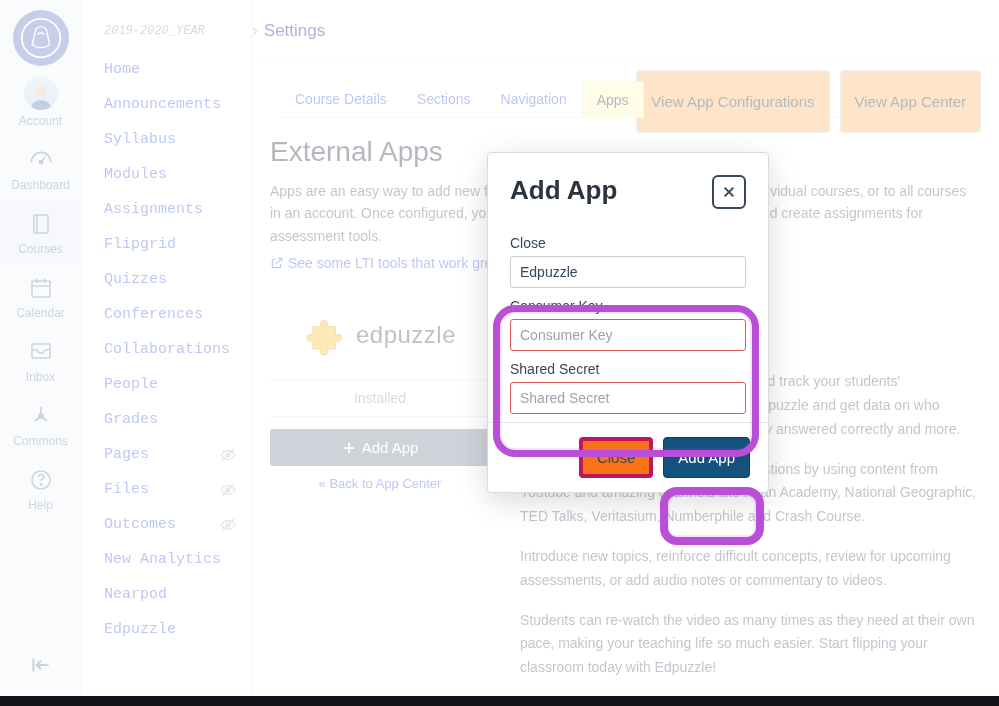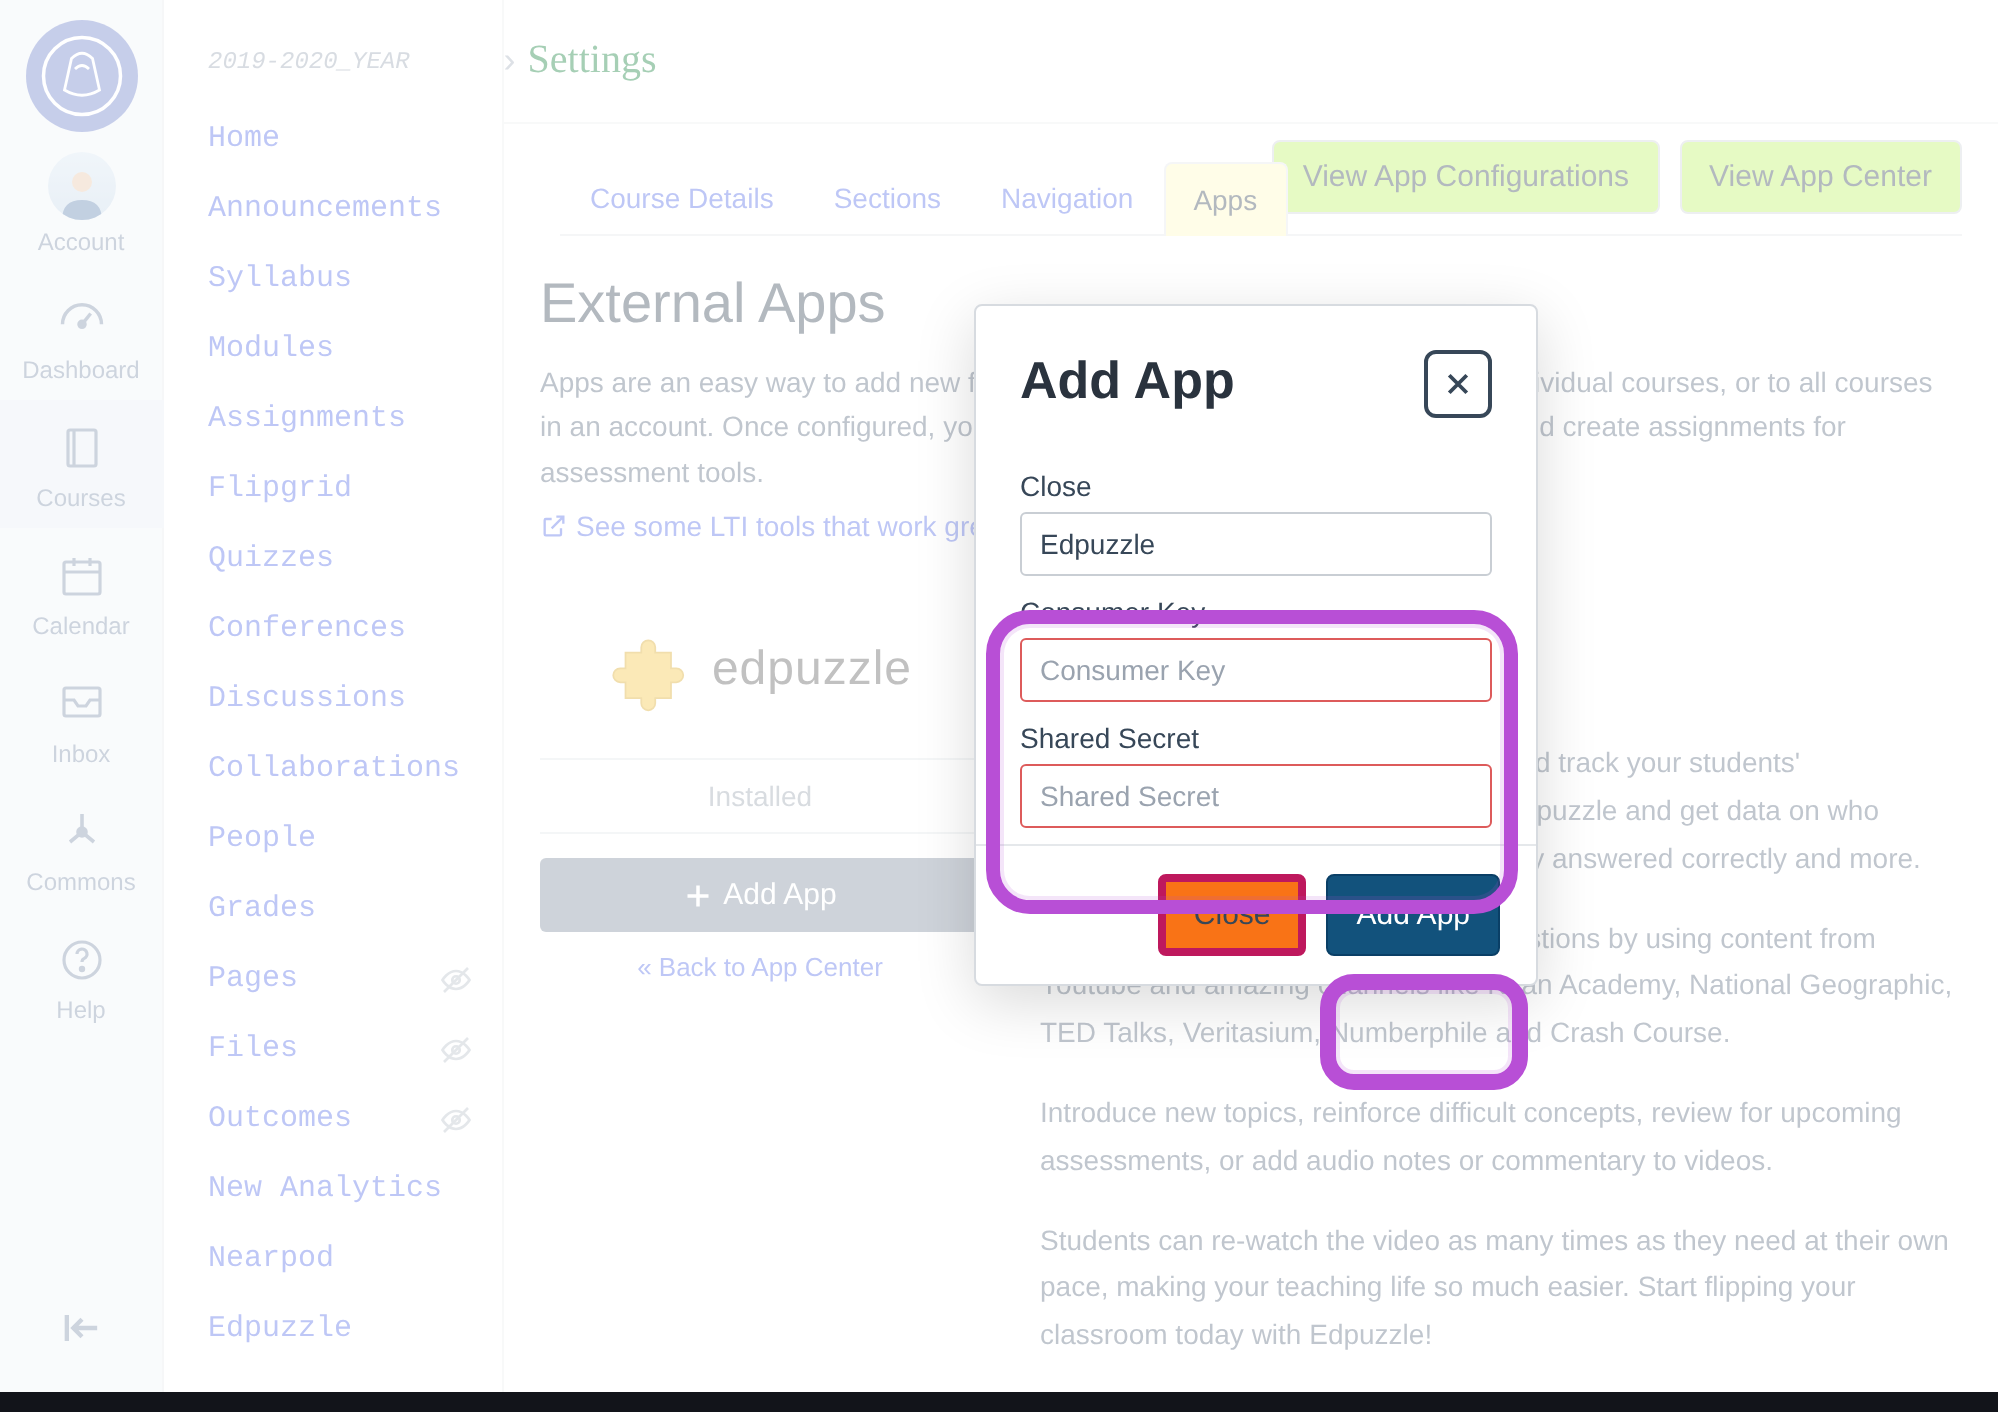--- a/index.html
+++ b/index.html
@@ -41,32 +41,32 @@
 
   
   .top-bar {
     position:absolute; left:82px; top:0; width:917px; height:62px; padding-left:16px; display:flex; align-items:center; border-bottom:1px solid #eceef0;
     color:#5b6b7f;
   }
   .hamburger { width:26px; height:22px; margin-right:14px; display:flex; flex-direction:column; justify-content:space-between; cursor:pointer; }
   .hamburger span { display:block; height:3px; background:#8a96a6; border-radius:2px; }
   .crumb-course { color:#556de6; font-size:20px; font-weight:400; }
   .crumb-sep { margin:0 6px; color:#a6b0be; font-size:18px; }
-  .crumb-page { color:#15803d; font-size:20px;font-family:Liberation Serif, serif; }
+  .crumb-page { color:#4c1d95; font-size:17px; }
 
   
   .main {
     position:absolute; left:252px; top:62px; width:747px; height:640px; padding:18px 18px 0 18px;
   }
   .tabs { display:flex; border-bottom:1px solid #e5e8eb; margin-bottom:18px; margin-left:10px;}
   .tab { padding:10px 14px; font-size:14px; color:#556de6; cursor:pointer; border:1px solid transparent; border-bottom:none; border-radius:4px 4px 0 0; }
   .tab.active { color:#374758; border-color:#e5e8eb; background:#fef9c3; position:relative; top:1px; }
   h1.page-title { font-size:28px; font-weight:400; color:#374758; margin-bottom:12px; }
   .actions { position:absolute; right:18px; top:8px; display:flex; gap:10px; }
-  .btn-outline { border:1px solid #cfd5db; background:#bef264; color:#374758; font-size:15px; border-radius:4px; padding:9px 14px; cursor:pointer; }
+  .btn-outline { border:1px solid #cfd5db; background:#fdba74; color:#374758; font-size:15px; border-radius:4px; padding:22px 14px; cursor:pointer; }
   .desc { font-size:14px; color:#5b6b7f; line-height:1.6; margin-bottom:8px; }
   .lti-link { font-size:14px; color:#556de6; display:inline-flex; align-items:center; gap:4px; margin-bottom:24px; cursor:pointer;}
   .app-row { display:flex; align-items:flex-start; gap:30px; }
   .app-left { width:220px; display:flex; flex-direction:column; align-items:center; }
   .app-logo { width:180px; height:80px; display:flex; align-items:center; justify-content:center; gap:10px; color:#5c5c5c; font-size:24px; letter-spacing:.5px; }
   .puzzle { width:42px; height:42px; }
   .installed { width:220px; text-align:center; padding:10px 0; color:#9aa3af; font-size:14px; border-top:1px solid #e3e6ea; border-bottom:1px solid #e3e6ea; margin-top:4px; }
   .addapp-bar { width:220px; background:#7f8d9e; color:#fff; text-align:center; padding:10px 0; font-size:15px; border-radius:3px; margin-top:12px; cursor:pointer; display:flex; align-items:center; justify-content:center; gap:6px;}
   .back-link { font-size:13px; color:#556de6; margin-top:10px; cursor:pointer; }
   .app-right { flex:1; font-size:14px; color:#5b6b7f; line-height:1.7; margin-top:6px;}
@@ -204,21 +204,20 @@
   <div class="term-label">2019-2020_YEAR</div>
   <div id="cnav-list">
       <div class="cnav-item">Home</div>
       <div class="cnav-item">Announcements</div>
       <div class="cnav-item">Syllabus</div>
       <div class="cnav-item">Modules</div>
       <div class="cnav-item">Assignments</div>
       <div class="cnav-item">Flipgrid</div>
       <div class="cnav-item">Quizzes</div>
       <div class="cnav-item">Conferences</div>
-      <div class="cnav-item">Discussions</div>
       <div class="cnav-item">Collaborations</div>
       <div class="cnav-item">People</div>
       <div class="cnav-item">Grades</div>
       <div class="cnav-item">Pages<span class="hidden-icon"><svg viewBox="0 0 24 24" width="18" height="18" fill="none" stroke="currentColor" stroke-width="1.8">
             <path d="M3 12s3.5-6 9-6 9 6 9 6-3.5 6-9 6-9-6-9-6z"></path>
             <circle cx="12" cy="12" r="2.5"></circle>
             <path d="M4 20 L20 4"></path>
           </svg></span></div>
       <div class="cnav-item">Files<span class="hidden-icon"><svg viewBox="0 0 24 24" width="18" height="18" fill="none" stroke="currentColor" stroke-width="1.8">
             <path d="M3 12s3.5-6 9-6 9 6 9 6-3.5 6-9 6-9-6-9-6z"></path>

